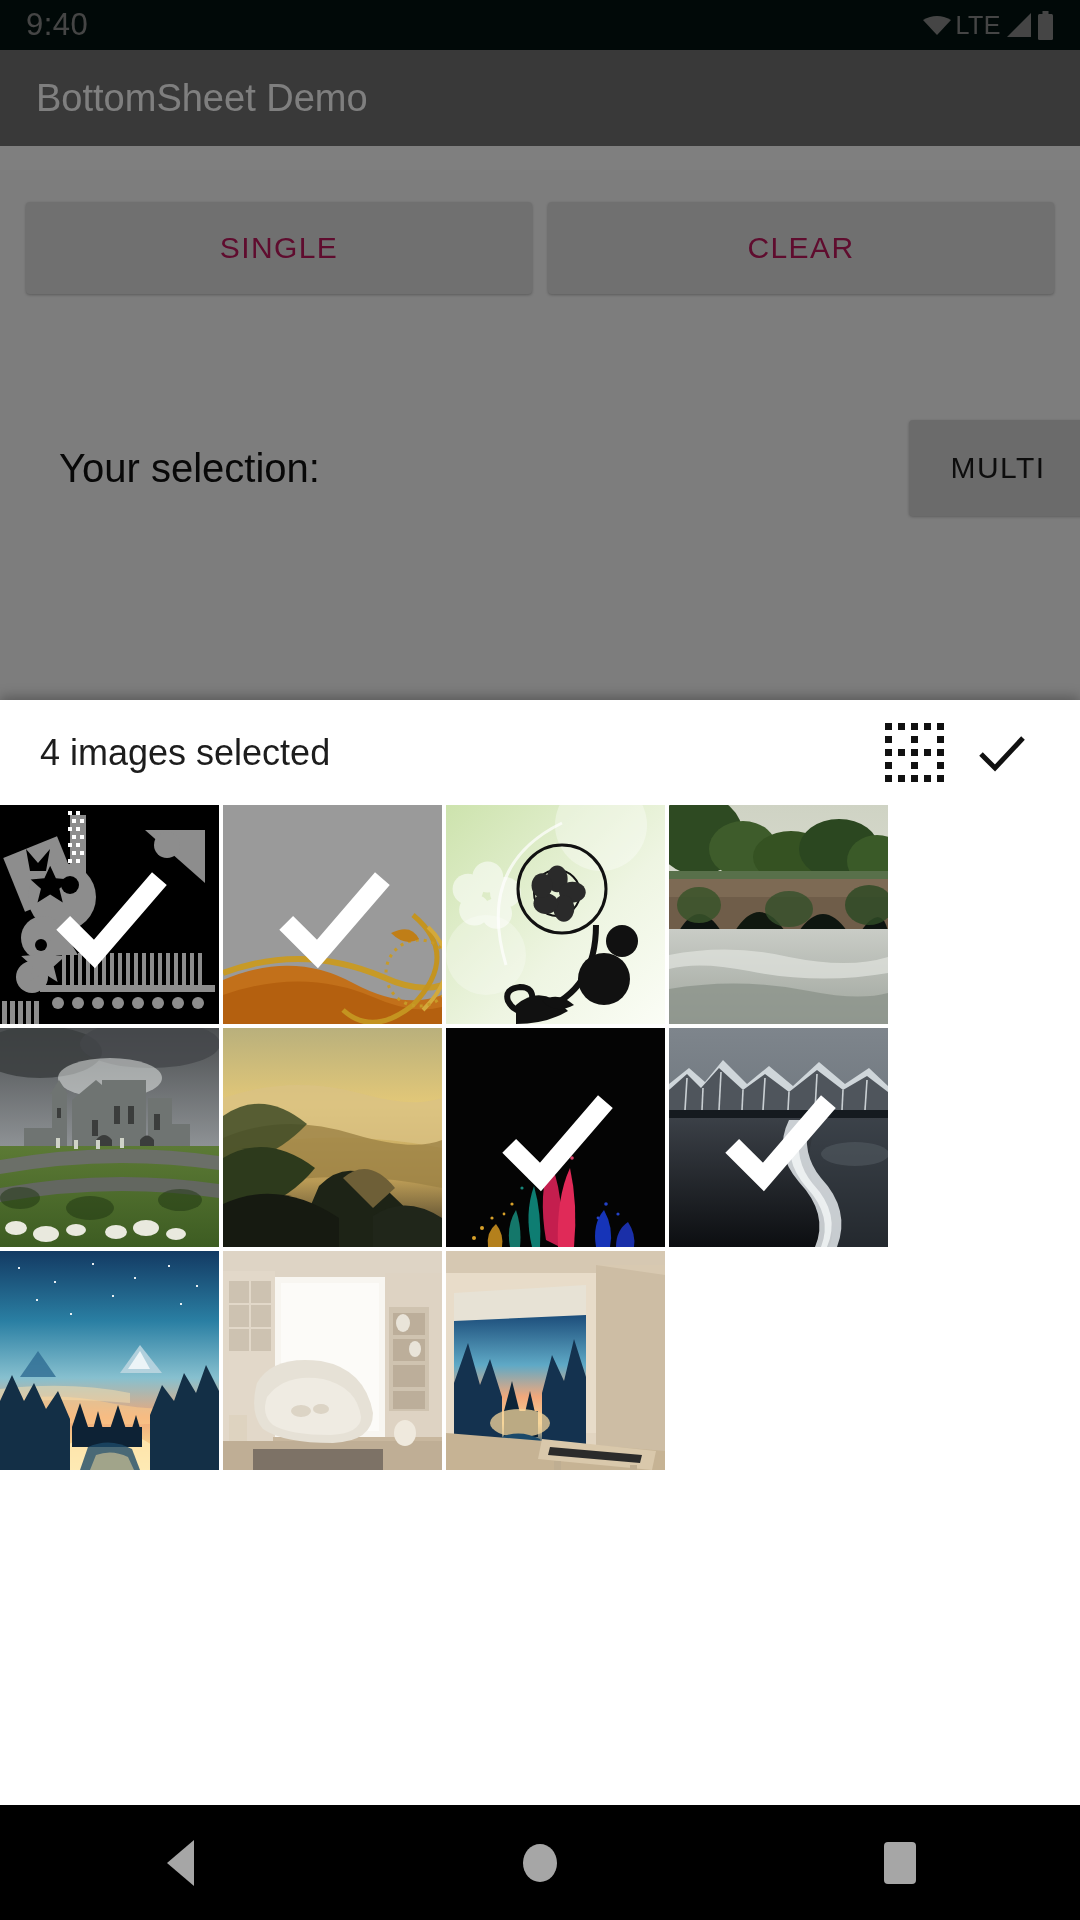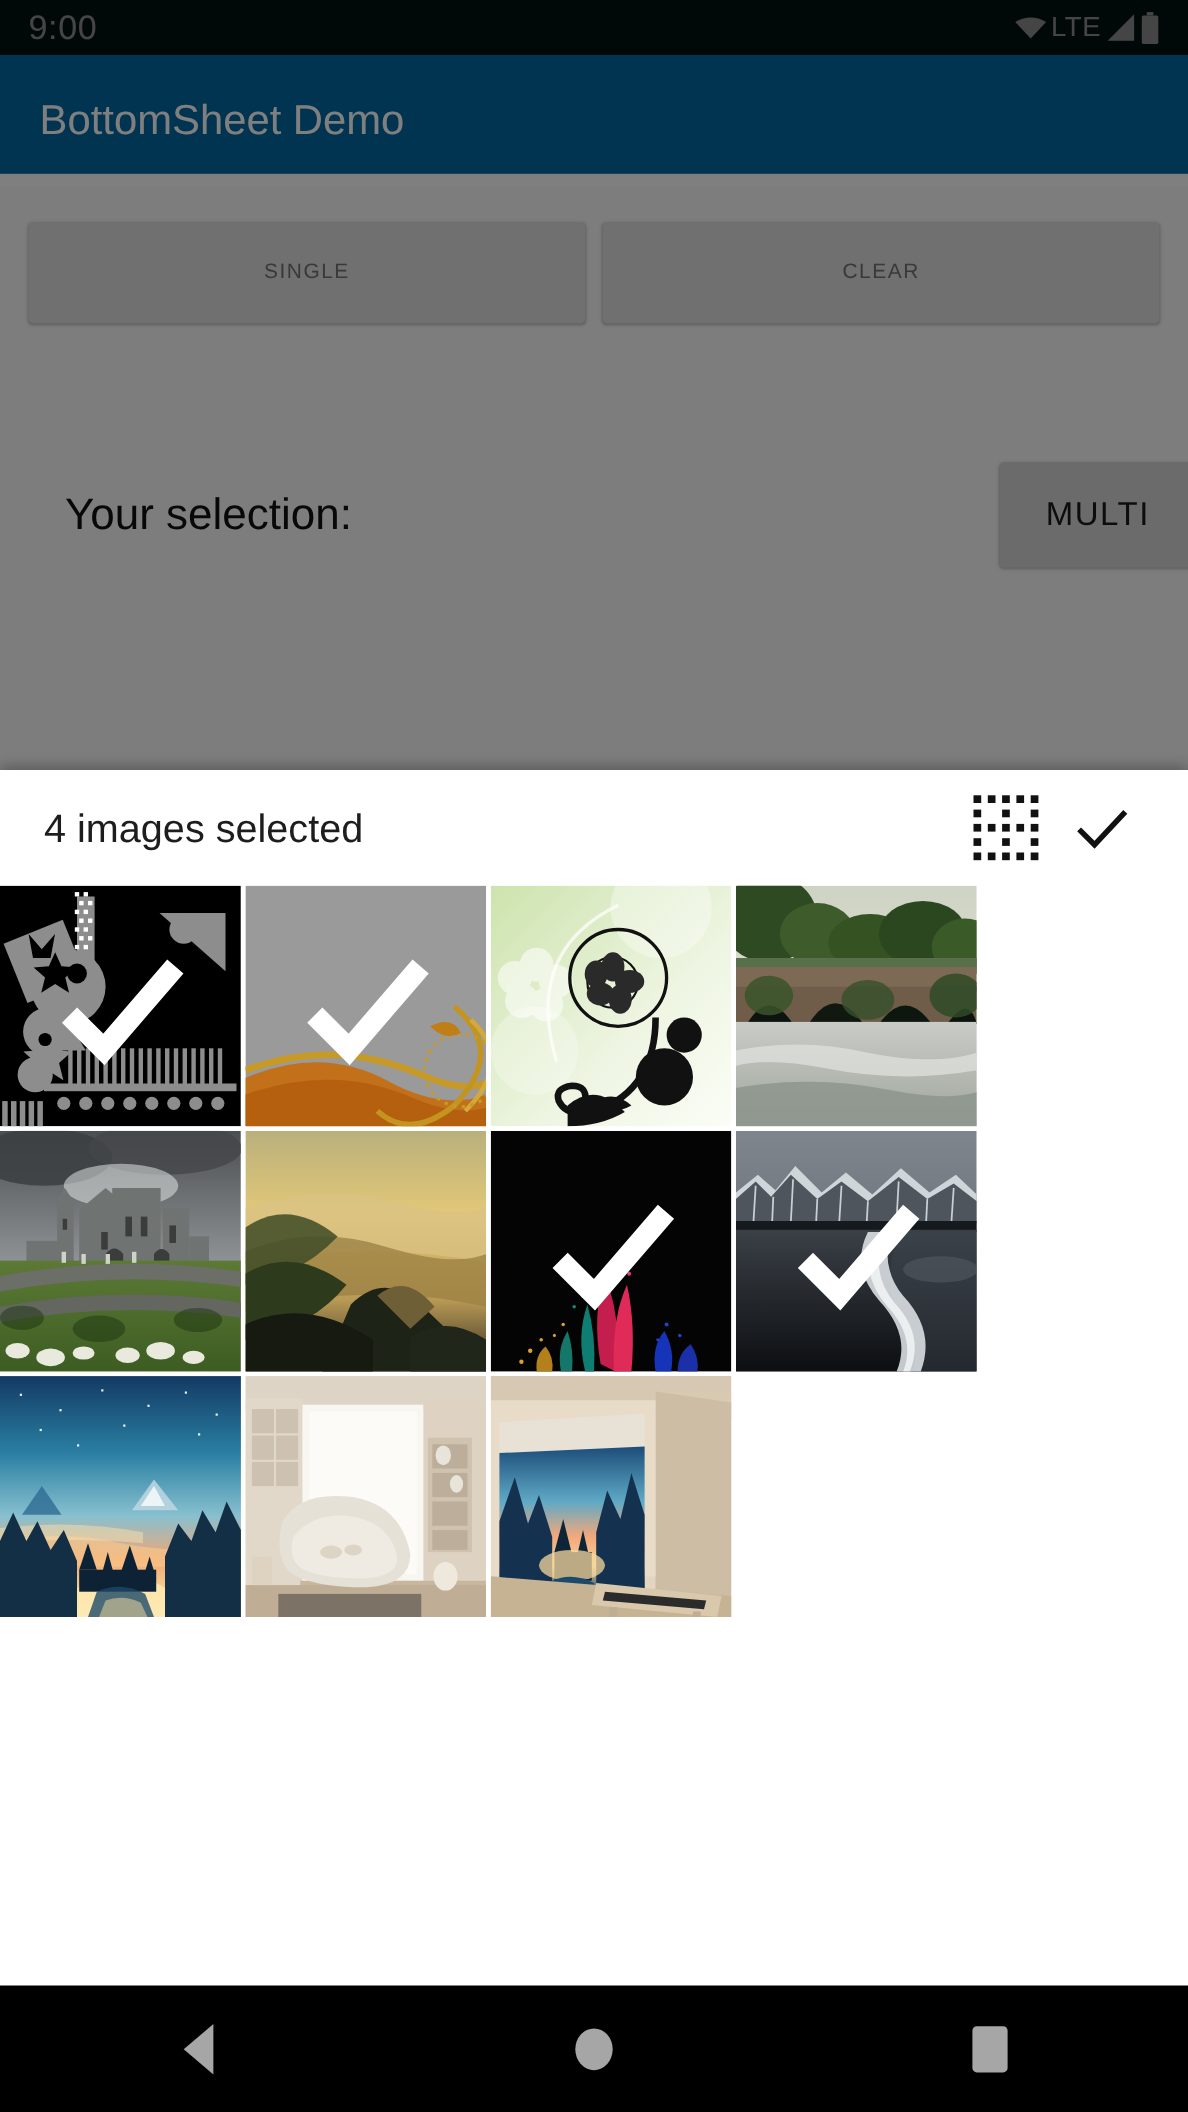--- a/index.html
+++ b/index.html
@@ -20,35 +20,35 @@
     padding:0 26px;
   }
   .status-clock { color:#fff; font-size:31px; font-weight:400; letter-spacing:.5px; }
   .status-icons { display:flex; align-items:center; gap:4px; }
   .wifi-ico { width:30px; height:22px; }
   .lte-text { color:#fff; font-size:25px; letter-spacing:.5px; }
   .sig-ico  { width:28px; height:26px; }
   .bat-ico  { width:17px; height:29px; }
 
   .app-bar {
-    position:absolute; top:50px; left:0; width:1080px; height:108px;
-    background:#0369a1;
+    position:absolute; top:50px; left:0; width:1080px; height:96px;
+    background:#737373;
   }
   .app-bar-title {
     position:absolute; left:36px; bottom:26px;
     font-size:38px; color:#ffffff; font-weight:400;
   }
 
   .app-body { position:absolute; top:170px; left:0; width:1080px; bottom:0; background:#fafafa; }
 
   .btn-row { position:absolute; top:32px; left:0; width:1080px; display:flex; gap:16px; padding:0 26px; }
   .flat-btn {
     flex:1; height:92px; background:#e0e0e0; border:none; border-radius:4px;
     font-family:"Liberation Sans", sans-serif;
-    font-size:19px; letter-spacing:1.4px; color:#737373;
+    font-size:30px; letter-spacing:1.4px; color:#be185d;
     box-shadow:0 1px 3px rgba(0,0,0,.28);
   }
 
   .sel-row {
     position:absolute; top:238px; left:0; width:1080px; height:120px;
     display:flex; align-items:center; justify-content:space-between;
     padding:0 26px;
     margin-left:33px;
   }
   .sel-label { font-size:40px; color:#111; }
@@ -113,21 +113,21 @@
   .nav-back { width:0;height:0;border-top:23px solid transparent;border-bottom:23px solid transparent;border-right:27px solid #a6a6a6; }
   .nav-home { width:34px; height:38px; background:#a6a6a6; border-radius:50%; }
   .nav-rec  { width:32px; height:42px; background:#a6a6a6; border-radius:4px; }
 </style>
 </head>
 <body>
 
 <div id="app-root">
 
   <div class="status-bar">
-    <span class="status-clock">9:00</span>
+    <span class="status-clock">9:40</span>
     <span class="status-icons">
       <svg class="wifi-ico" viewBox="0 0 30 22">
         <path d="M1 6 Q15 -2 29 6 L15 21 Z" fill="#fff"></path>
       </svg>
       <span class="lte-text">LTE</span>
       <svg class="sig-ico" viewBox="0 0 28 26">
         <path d="M26 1 L26 25 L2 25 Z" fill="#fff"></path>
       </svg>
       <svg class="bat-ico" viewBox="0 0 17 29">
         <rect x="5.5" y="0" width="6" height="3" fill="#fff"></rect>

